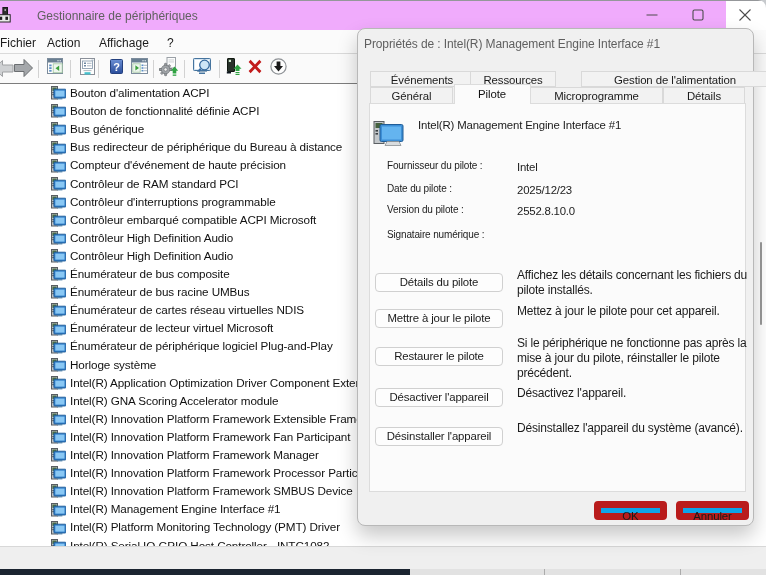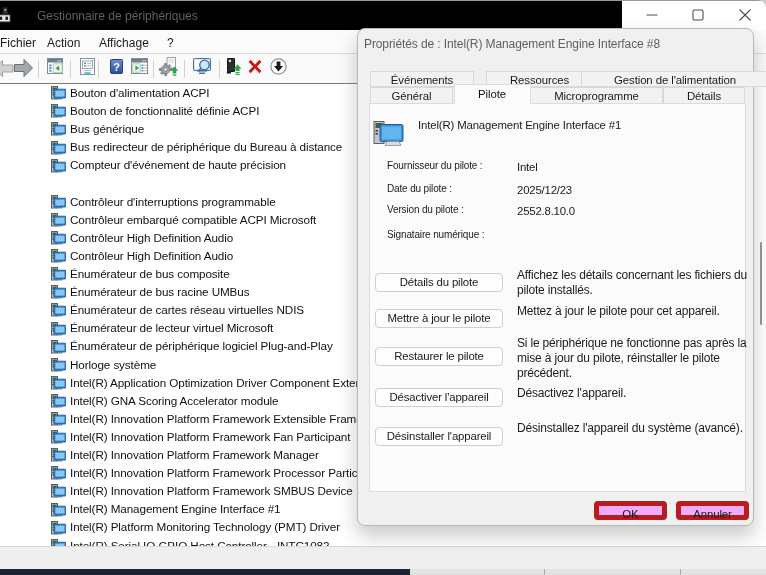--- a/index.html
+++ b/index.html
@@ -1,21 +1,21 @@
 <!DOCTYPE html>
 <html><head><meta charset="utf-8">
 <style>
 * { margin:0; padding:0; box-sizing:border-box; }
 html,body { width:766px; height:575px; overflow:hidden; }
 body { font-family:"Liberation Sans",sans-serif; background:#c7cacd; position:relative; color:#1a1a1a; }
 .abs { position:absolute; }
 
 .win { position:absolute; left:0; top:0; width:766px; height:569px; border-radius:0 8px 0 0; background:#ffffff; overflow:hidden; }
 .topline { position:absolute; left:0; top:0; width:766px; height:1.2px; background:#95979a; border-radius:0 8px 0 0; z-index:5; }
-.titlebar { position:absolute; left:0; top:0; width:622px; height:30px; background:#000000; }
+.titlebar { position:absolute; left:0; top:0; width:726px; height:30px; background:#f0abfc; }
 .title-txt { position:absolute; left:37px; top:9px; font-size:12px; color:#606060; }
 .menubar { position:absolute; left:0; top:30px; width:766px; height:24px; background:#fbfbfb; border-bottom:1px solid #dadada; }
 .menubar span { position:absolute; top:6px; font-size:12px; color:#1c1c1c; }
 .toolbar { position:absolute; left:0; top:54px; width:766px; height:30px; background:#fafafa; border-bottom:1.5px solid #7d7d7d; }
 .tsep { position:absolute; top:6px; width:1px; height:18px; background:#d2d2d2; }
 .tico { position:absolute; top:7px; }
 
 .tree { position:absolute; left:0; top:84px; width:766px; height:462px; background:#ffffff; overflow:hidden; }
 .trow { position:absolute; left:51px; height:18px; display:flex; align-items:center; white-space:nowrap; }
 .trow .ti { margin-right:4px; flex:none; position:relative; top:1.3px; }
@@ -29,21 +29,21 @@
 
 .dlg { position:absolute; left:357px; top:28px; width:397px; height:498px; background:#f0f0f0; border:1px solid #b8b8b8; border-radius:8px; box-shadow:0 10px 20px rgba(0,0,0,0.22); }
 .dlg-title { position:absolute; left:6px; top:8px; font-size:12px; letter-spacing:-0.1px; color:#5f5f5f; }
 .tab { position:absolute; background:#f2f2f2; border:1px solid #d9d9d9; font-size:11.4px; letter-spacing:-0.1px; color:#1a1a1a; text-align:center; }
 .tabpage { position:absolute; left:11px; top:74px; width:377px; height:389px; background:#fbfbfb; border:1px solid #dcdcdc; }
 .tab-active { position:absolute; background:#fbfbfb; border:1px solid #dcdcdc; border-bottom:none; font-size:11.4px; letter-spacing:-0.1px; color:#111; text-align:center; z-index:3; }
 .lab { position:absolute; left:29px; font-size:10px; letter-spacing:-0.15px; color:#1c1c1c; }
 .val { position:absolute; left:159px; width:238px; font-size:11.4px; letter-spacing:-0.2px; color:#1c1c1c; line-height:15px; }
 .dbtn { position:absolute; left:17px; width:128px; height:19px; background:#fdfdfd; border:1px solid #d0d0d0; border-radius:4px; font-size:11.4px; letter-spacing:-0.15px; text-align:center; line-height:17px; color:#1a1a1a; }
 .desc { position:absolute; left:159px; width:250px; font-size:12px; letter-spacing:-0.18px; color:#1c1c1c; line-height:15.1px; }
-.okbtn { position:absolute; width:73px; height:19px; background:#f0abfc; border:5px solid #b91c1c; border-radius:4px; font-size:11.4px; letter-spacing:-0.1px; text-align:center; line-height:17px; }
+.okbtn { position:absolute; width:73px; height:19px; background:#0ea5e9; border:7px solid #b91c1c; border-radius:4px; font-size:11.4px; letter-spacing:-0.1px; text-align:center; line-height:17px; }
 </style></head>
 <body>
 <div class="win">
   <div class="topline"></div>
   <div class="titlebar">
     <svg class="abs" style="left:0px;top:7px" width="11" height="16" viewBox="0 0 11 16">
         <rect x="2.9" y="0.5" width="4.6" height="7.2" fill="#2f2f2f" stroke="#191919"></rect>
         <circle cx="5.2" cy="3" r="0.8" fill="#ffffff"></circle>
         <rect x="-1" y="7.7" width="11.2" height="7.3" fill="#e9e9e9" stroke="#262626"></rect>
         <rect x="0" y="9.7" width="2.2" height="3.2" fill="#1e1e1e"></rect>
@@ -220,20 +220,32 @@
           <rect x="0.5" y="0.5" width="6" height="12.5" fill="#c0c3c5" stroke="#585d61" stroke-width="1"></rect>
           <rect x="1.4" y="1.5" width="4.2" height="3.4" fill="#4a6b42"></rect>
           <rect x="1.4" y="6" width="1.4" height="1.2" fill="#3a3f43"></rect>
           <rect x="1.4" y="8" width="1.4" height="1.2" fill="#3a3f43"></rect>
           <rect x="2.9" y="3.2" width="12" height="8.8" rx="0.8" fill="#2e7cc8" stroke="#1f5c97" stroke-width="0.9"></rect>
           <rect x="4.3" y="4.6" width="9.2" height="6" fill="#8ac8f4"></rect>
           <rect x="6.2" y="12" width="5.2" height="1.4" fill="#5585ad"></rect>
         </svg>
         <span>Compteur d'événement de haute précision</span>
       </div>
+<div class="trow" style="top:90.0px">
+        <svg class="ti" width="15" height="15" viewBox="0 0 15 15">
+          <rect x="0.5" y="0.5" width="6" height="12.5" fill="#c0c3c5" stroke="#585d61" stroke-width="1"></rect>
+          <rect x="1.4" y="1.5" width="4.2" height="3.4" fill="#4a6b42"></rect>
+          <rect x="1.4" y="6" width="1.4" height="1.2" fill="#3a3f43"></rect>
+          <rect x="1.4" y="8" width="1.4" height="1.2" fill="#3a3f43"></rect>
+          <rect x="2.9" y="3.2" width="12" height="8.8" rx="0.8" fill="#2e7cc8" stroke="#1f5c97" stroke-width="0.9"></rect>
+          <rect x="4.3" y="4.6" width="9.2" height="6" fill="#8ac8f4"></rect>
+          <rect x="6.2" y="12" width="5.2" height="1.4" fill="#5585ad"></rect>
+        </svg>
+        <span>Contrôleur de RAM standard PCI</span>
+      </div>
 <div class="trow" style="top:108.1px">
         <svg class="ti" width="15" height="15" viewBox="0 0 15 15">
           <rect x="0.5" y="0.5" width="6" height="12.5" fill="#c0c3c5" stroke="#585d61" stroke-width="1"></rect>
           <rect x="1.4" y="1.5" width="4.2" height="3.4" fill="#4a6b42"></rect>
           <rect x="1.4" y="6" width="1.4" height="1.2" fill="#3a3f43"></rect>
           <rect x="1.4" y="8" width="1.4" height="1.2" fill="#3a3f43"></rect>
           <rect x="2.9" y="3.2" width="12" height="8.8" rx="0.8" fill="#2e7cc8" stroke="#1f5c97" stroke-width="0.9"></rect>
           <rect x="4.3" y="4.6" width="9.2" height="6" fill="#8ac8f4"></rect>
           <rect x="6.2" y="12" width="5.2" height="1.4" fill="#5585ad"></rect>
         </svg>
@@ -469,24 +481,24 @@
       </div>
   </div>
   <div class="sbthumb"></div>
   <div class="statusbar"></div>
 </div>
 <div class="botdark"></div>
 <div class="botlight"></div>
 <div class="botline" style="left:544px"></div>
 <div class="botline" style="left:680px"></div>
 <div class="dlg">
-  <div class="dlg-title">Propriétés de : Intel(R) Management Engine Interface #8</div>
+  <div class="dlg-title">Propriétés de : Intel(R) Management Engine Interface #1</div>
 
   <div class="tab" style="left:12px;top:42px;width:104px;height:16px;line-height:16px">Événements</div>
-  <div class="tab" style="left:128px;top:42px;width:107px;height:16px;line-height:16px">Ressources</div>
+  <div class="tab" style="left:112px;top:42px;width:86px;height:16px;line-height:16px">Ressources</div>
   <div class="tab" style="left:223px;top:42px;width:188px;height:16px;line-height:16px">Gestion de l'alimentation</div>
   <div class="tab" style="left:12px;top:58px;width:83px;height:17px;line-height:17px">Général</div>
   <div class="tab" style="left:172px;top:58px;width:133px;height:17px;line-height:17px">Microprogramme</div>
   <div class="tab" style="left:305px;top:58px;width:82px;height:17px;line-height:17px">Détails</div>
   <div class="tabpage"></div>
   <div class="tab-active" style="left:95.5px;top:55px;width:77px;height:20px;line-height:19px">Pilote</div>
   <div class="abs" style="left:0;top:0;width:397px;height:463px">
     <svg class="abs" style="left:15px;top:92px" width="31" height="26" viewBox="0 0 31 26">
         <rect x="1" y="0.5" width="10" height="22" fill="#c3c7ca" stroke="#5a5f63"></rect>
         <rect x="2.5" y="2" width="7" height="5" fill="#46623f"></rect>

